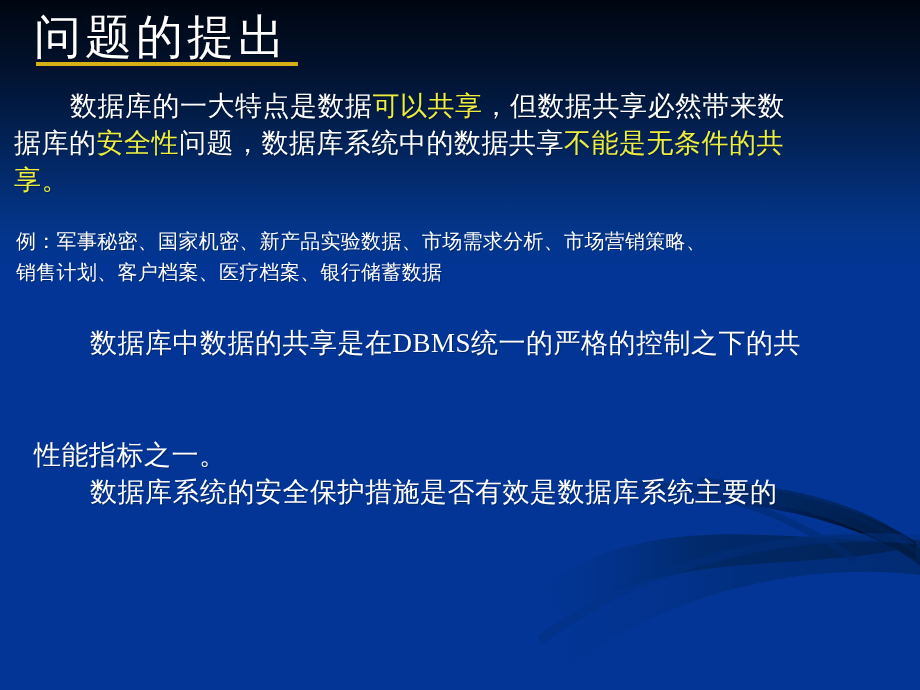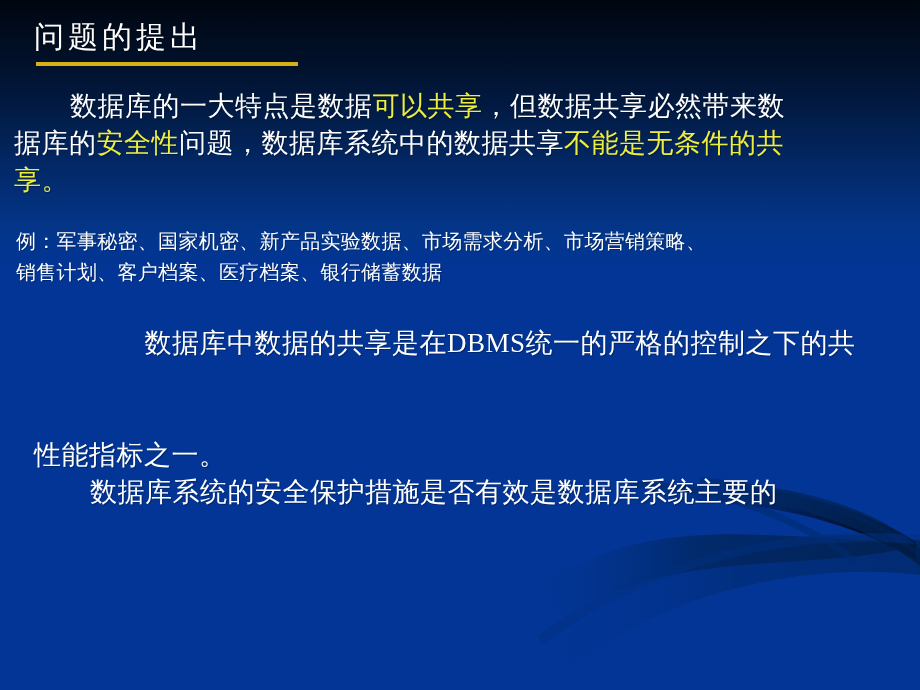--- a/index.html
+++ b/index.html
@@ -37,21 +37,21 @@
 
   
   .title-block {
     position: absolute;
     left: 34px;
     top: 14px;
     width: 420px;
   }
   .slide-title {
     font-family: "Liberation Serif", "DejaVu Serif", serif;
-    font-size: 30px;
+    font-size: 47px;
     line-height: 46px;
     letter-spacing: 4px;
     color: #ffffff;
     white-space: nowrap;
     text-shadow: 1px 1px 0 rgba(0,0,0,0.35);
   }
   .title-rule {
     margin-top: 2px;
     margin-left: 2px;
     width: 262px;
@@ -95,21 +95,20 @@
     left: 16px;
     top: 226px;
     width: 890px;
   }
 
   #p-dbms {
     left: 34px;
     top: 325px;
     width: 876px;
     text-indent: 56px;
-    text-align: center;
   }
 
   #p-metric {
     left: 34px;
     top: 437px;
     width: 876px;
     text-indent: 56px;
   }
 
   .line {

